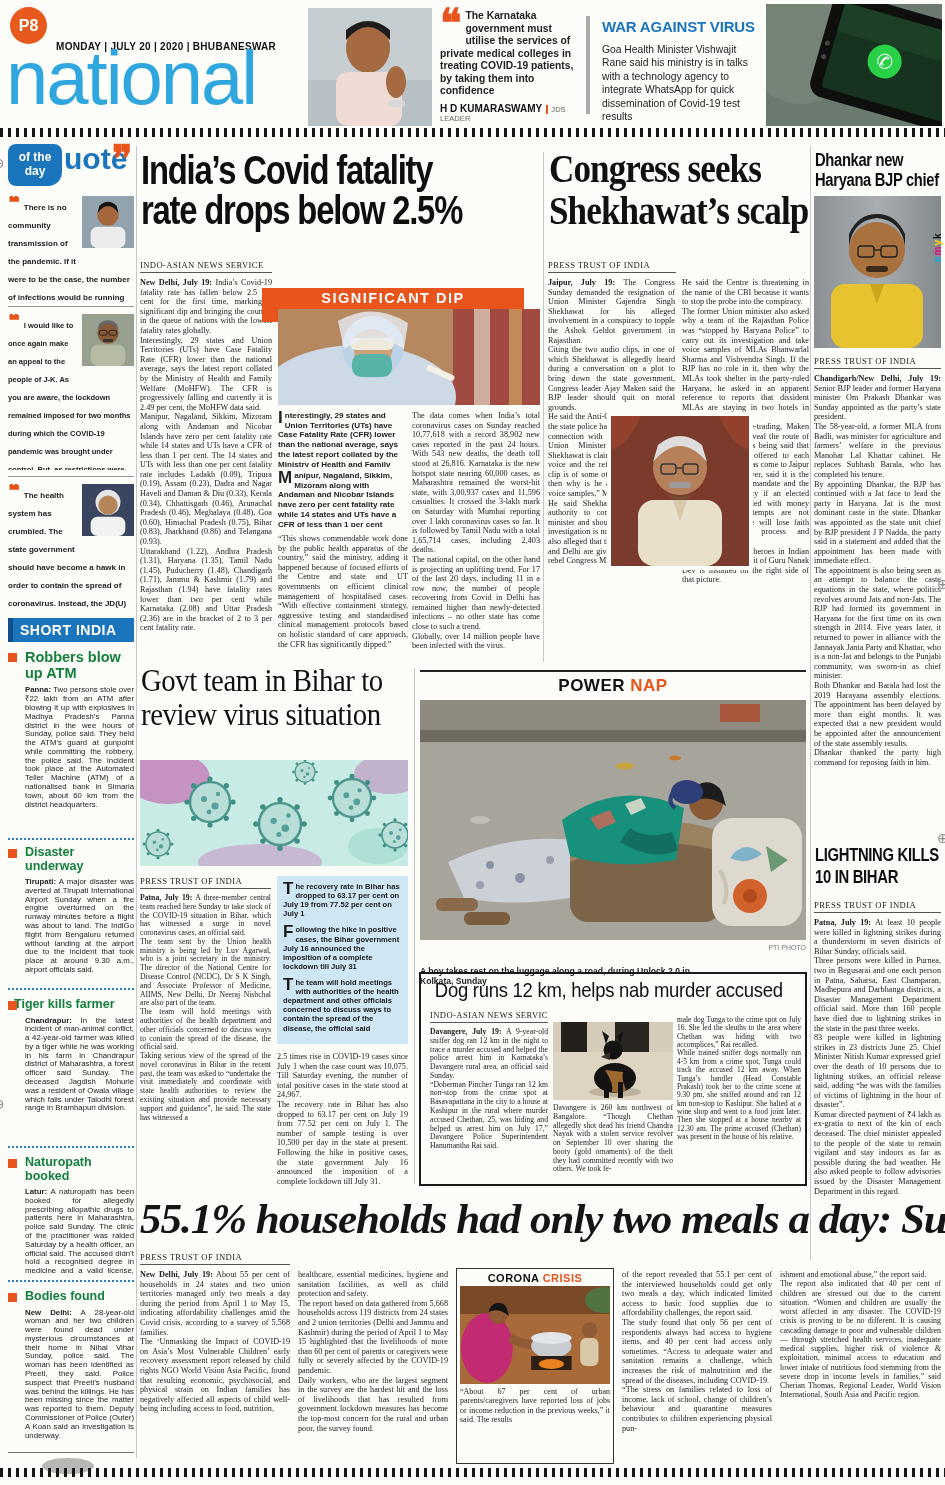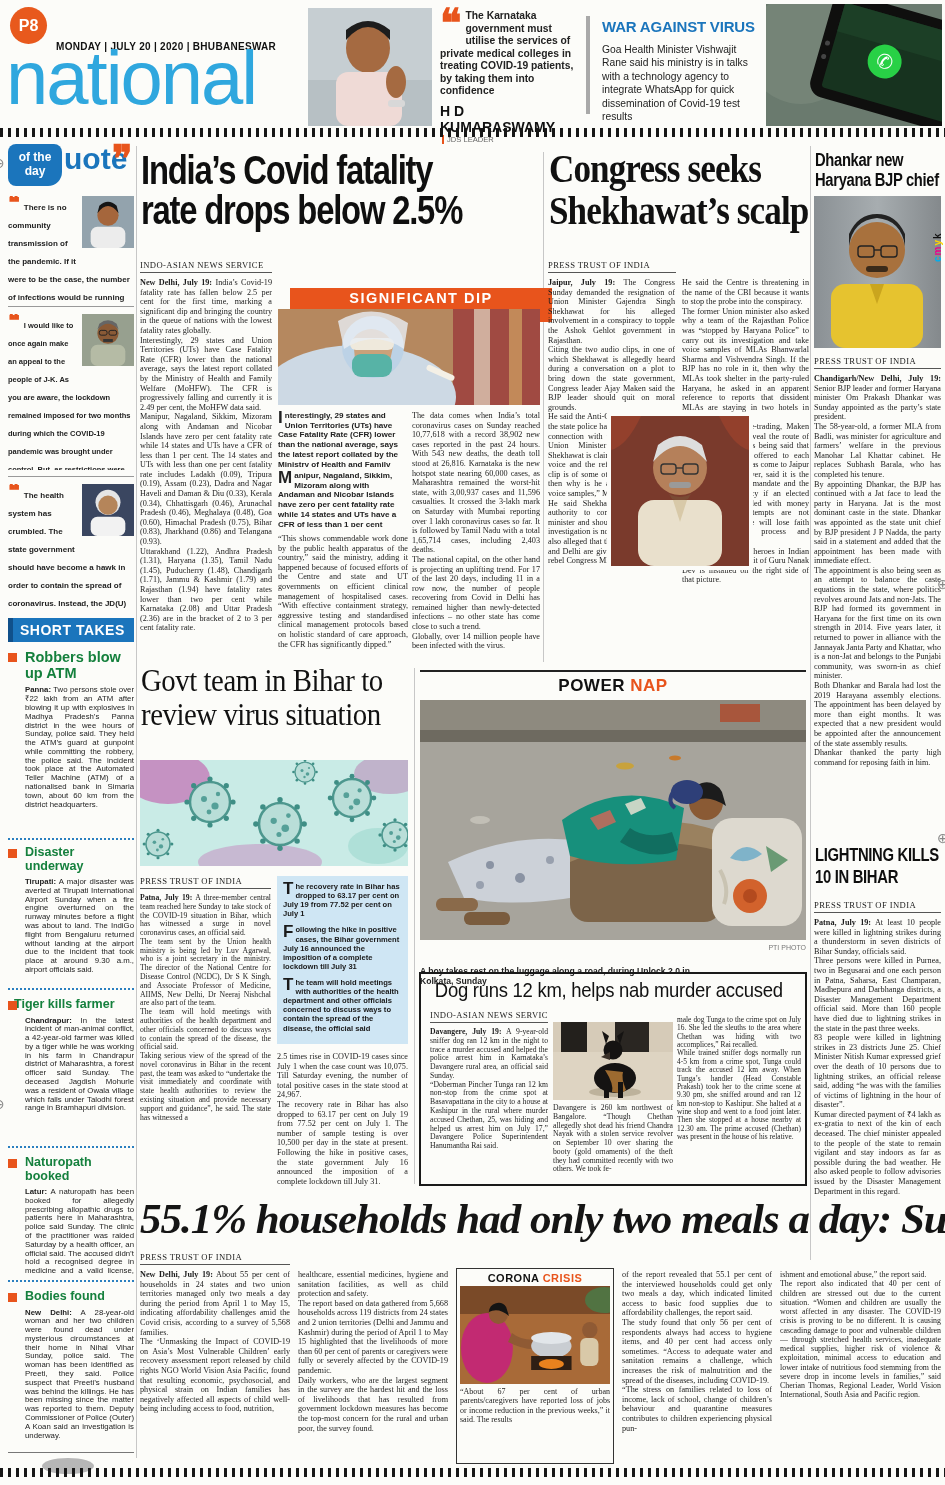--- a/index.html
+++ b/index.html
@@ -63,21 +63,21 @@
       <rect x="28" y="64" width="66" height="54" rx="12" fill="#efdad6"></rect>
       <ellipse cx="88" cy="74" rx="10" ry="16" fill="#a56a41"></ellipse>
       <rect x="80" y="92" width="17" height="7" rx="3" fill="#d8d8d8"></rect>
     </svg>
   </div>
 
   <div class="abs" style="left:440px;top:10px;width:138px;">
     <span class="qmark" style="font-size:40px;font-family:'Liberation Serif',serif;float:left;margin:2px 4px 0 0;">❝</span>
     <div class="sans" style="font-size:10.3px;font-weight:bold;line-height:1.22;color:#222;">The Karnataka government must utilise the services of private medical colleges in treating COVID-19 patients, by taking them into confidence</div>
     <div class="qd-attr" style="margin-top:5px;">
-      <span class="nm" style="font-size:14px;">H D KUMARASWAMY</span>
+      <span class="nm" style="font-size:10px;">H D KUMARASWAMY</span>
       <span class="rl">JDS LEADER</span>
     </div>
   </div>
 
   <div class="abs" style="left:586px;top:16px;width:4px;height:98px;background:#a9a9a9;"></div>
 
   <div class="abs" style="left:602px;top:18px;width:160px;">
     <div class="sans" style="font-size:15px;font-weight:bold;color:#1b75bc;letter-spacing:-.2px;">WAR AGAINST VIRUS</div>
     <div class="sans" style="font-size:10.3px;line-height:1.3;color:#222;margin-top:8px;">Goa Health Minister Vishwajit Rane said his ministry is in talks with a technology agency to integrate WhatsApp for quick dissemination of Covid-19 test results</div>
   </div>
@@ -157,21 +157,21 @@
         <rect x="9" y="34" width="36" height="20" rx="7" fill="#f2f2f2"></rect>
         </svg>
     </div>
     <span class="qmark" style="font-size:22px;font-family:'Liberation Serif',serif;">❝</span>
     <span class="qd-text">The health system has crumbled. The state government should have become a hawk in order to contain the spread of coronavirus. Instead, the JD(U) is engaged in organising vulture rallies making people the victims (of the disease)</span>
     
   </div>
 
   <div class="abs" style="left:8px;top:618px;width:126px;height:24px;background:#1b75bc;">
     <div style="position:absolute;left:0;top:0;width:5px;height:24px;background:#10508a;"></div>
-    <div class="sans" style="color:#fff;font-weight:bold;font-size:14px;line-height:24px;padding-left:12px;letter-spacing:.5px;">SHORT TAKES</div>
+    <div class="sans" style="color:#fff;font-weight:bold;font-size:14px;line-height:24px;padding-left:12px;letter-spacing:.5px;">SHORT INDIA</div>
   </div>
 
   <div class="abs" style="left:8px;top:650px;width:126px;height:182px;overflow:hidden;">
     <div class="bullet abs" style="left:0;top:3px;"></div>
     <div class="st-title" style="margin-left:17px;font-size:14.5px;">Robbers blow up ATM</div>
     <div class="st-body" style="margin-left:17px;margin-top:5px;"><b>Panna:</b><span> Two persons stole over ₹22 lakh from an ATM after blowing it up with explosives in Madhya Pradesh’s Panna district in the wee hours of Sunday, police said. They held the ATM’s guard at gunpoint while committing the robbery, the police said. The incident took place at the Automated Teller Machine (ATM) of a nationalised bank in Simaria town, about 60 km from the district headquarters.</span></div>
   </div>
   <div class="abs dotdiv" style="left:8px;top:838px;width:126px;"></div>
 
   <div class="abs" style="left:8px;top:846px;width:126px;height:136px;overflow:hidden;">
@@ -208,21 +208,21 @@
 rate drops below 2.5%</div>
   <div class="abs byline" style="left:140px;top:260px;width:132px;">INDO-ASIAN NEWS SERVICE</div>
 
   <div class="abs body-text" style="left:140px;top:278px;width:132px;height:388px;">
     <b class="lead">New Delhi, July 19:</b><span> India’s Covid-19 fatality rate has fallen below 2.5 per cent for the first time, marking a significant dip and bringing the country in the queue of nations with the lowest fatality rates globally.</span>
     <div class="paras">Interestingly, 29 states and Union Territories (UTs) have Case Fatality Rate (CFR) lower than the national average, says the latest report collated by the Ministry of Health and Family Welfare (MoHFW). The CFR is progressively falling and currently it is 2.49 per cent, the MoHFW data said.
 Manipur, Nagaland, Sikkim, Mizoram along with Andaman and Nicobar Islands have zero per cent fatality rate while 14 states and UTs have a CFR of less than 1 per cent. The 14 states and UTs with less than one per cent fatality rate includes Ladakh (0.09), Tripura (0.19), Assam (0.23), Dadra and Nagar Haveli and Daman &amp; Diu (0.33), Kerala (0.34), Chhattisgarh (0.46), Arunachal Pradesh (0.46), Meghalaya (0.48), Goa (0.60), Himachal Pradesh (0.75), Bihar (0.83), Jharkhand (0.86) and Telangana (0.93).
 Uttarakhand (1.22), Andhra Pradesh (1.31), Haryana (1.35), Tamil Nadu (1.45), Puducherry (1.48), Chandigarh (1.71), Jammu &amp; Kashmir (1.79) and Rajasthan (1.94) have fatality rates lower than two per cent while Karnataka (2.08) and Uttar Pradesh (2.36) are in the bracket of 2 to 3 per cent fatality rate.</div>
   </div>
 
-  <div class="abs banner" style="left:290px;top:288px;width:262px;height:34px;">SIGNIFICANT DIP</div>
+  <div class="abs banner" style="left:262px;top:288px;width:262px;height:34px;">SIGNIFICANT DIP</div>
   <div class="abs photo" style="left:278px;top:309px;width:262px;height:96px;">
     <svg viewBox="0 0 262 96" preserveAspectRatio="none">
       <rect width="262" height="96" fill="#b5885f"></rect>
       <rect x="175" width="87" height="96" fill="#a04a42"></rect>
       <rect x="196" width="16" height="96" fill="#e4d9c4" opacity=".7"></rect>
       <rect x="231" width="13" height="96" fill="#d8b469" opacity=".6"></rect>
       <ellipse cx="80" cy="88" rx="98" ry="52" fill="#cdd9e4"></ellipse>
       <circle cx="95" cy="38" r="31" fill="#bcd2e6"></circle>
       <path d="M75 30 a22 22 0 0 1 40 8 l-4 18 a20 20 0 0 1 -34 -6 Z" fill="#caa17a"></path>
       <rect x="72" y="29" width="44" height="12" rx="6" fill="#efe9dc"></rect>

